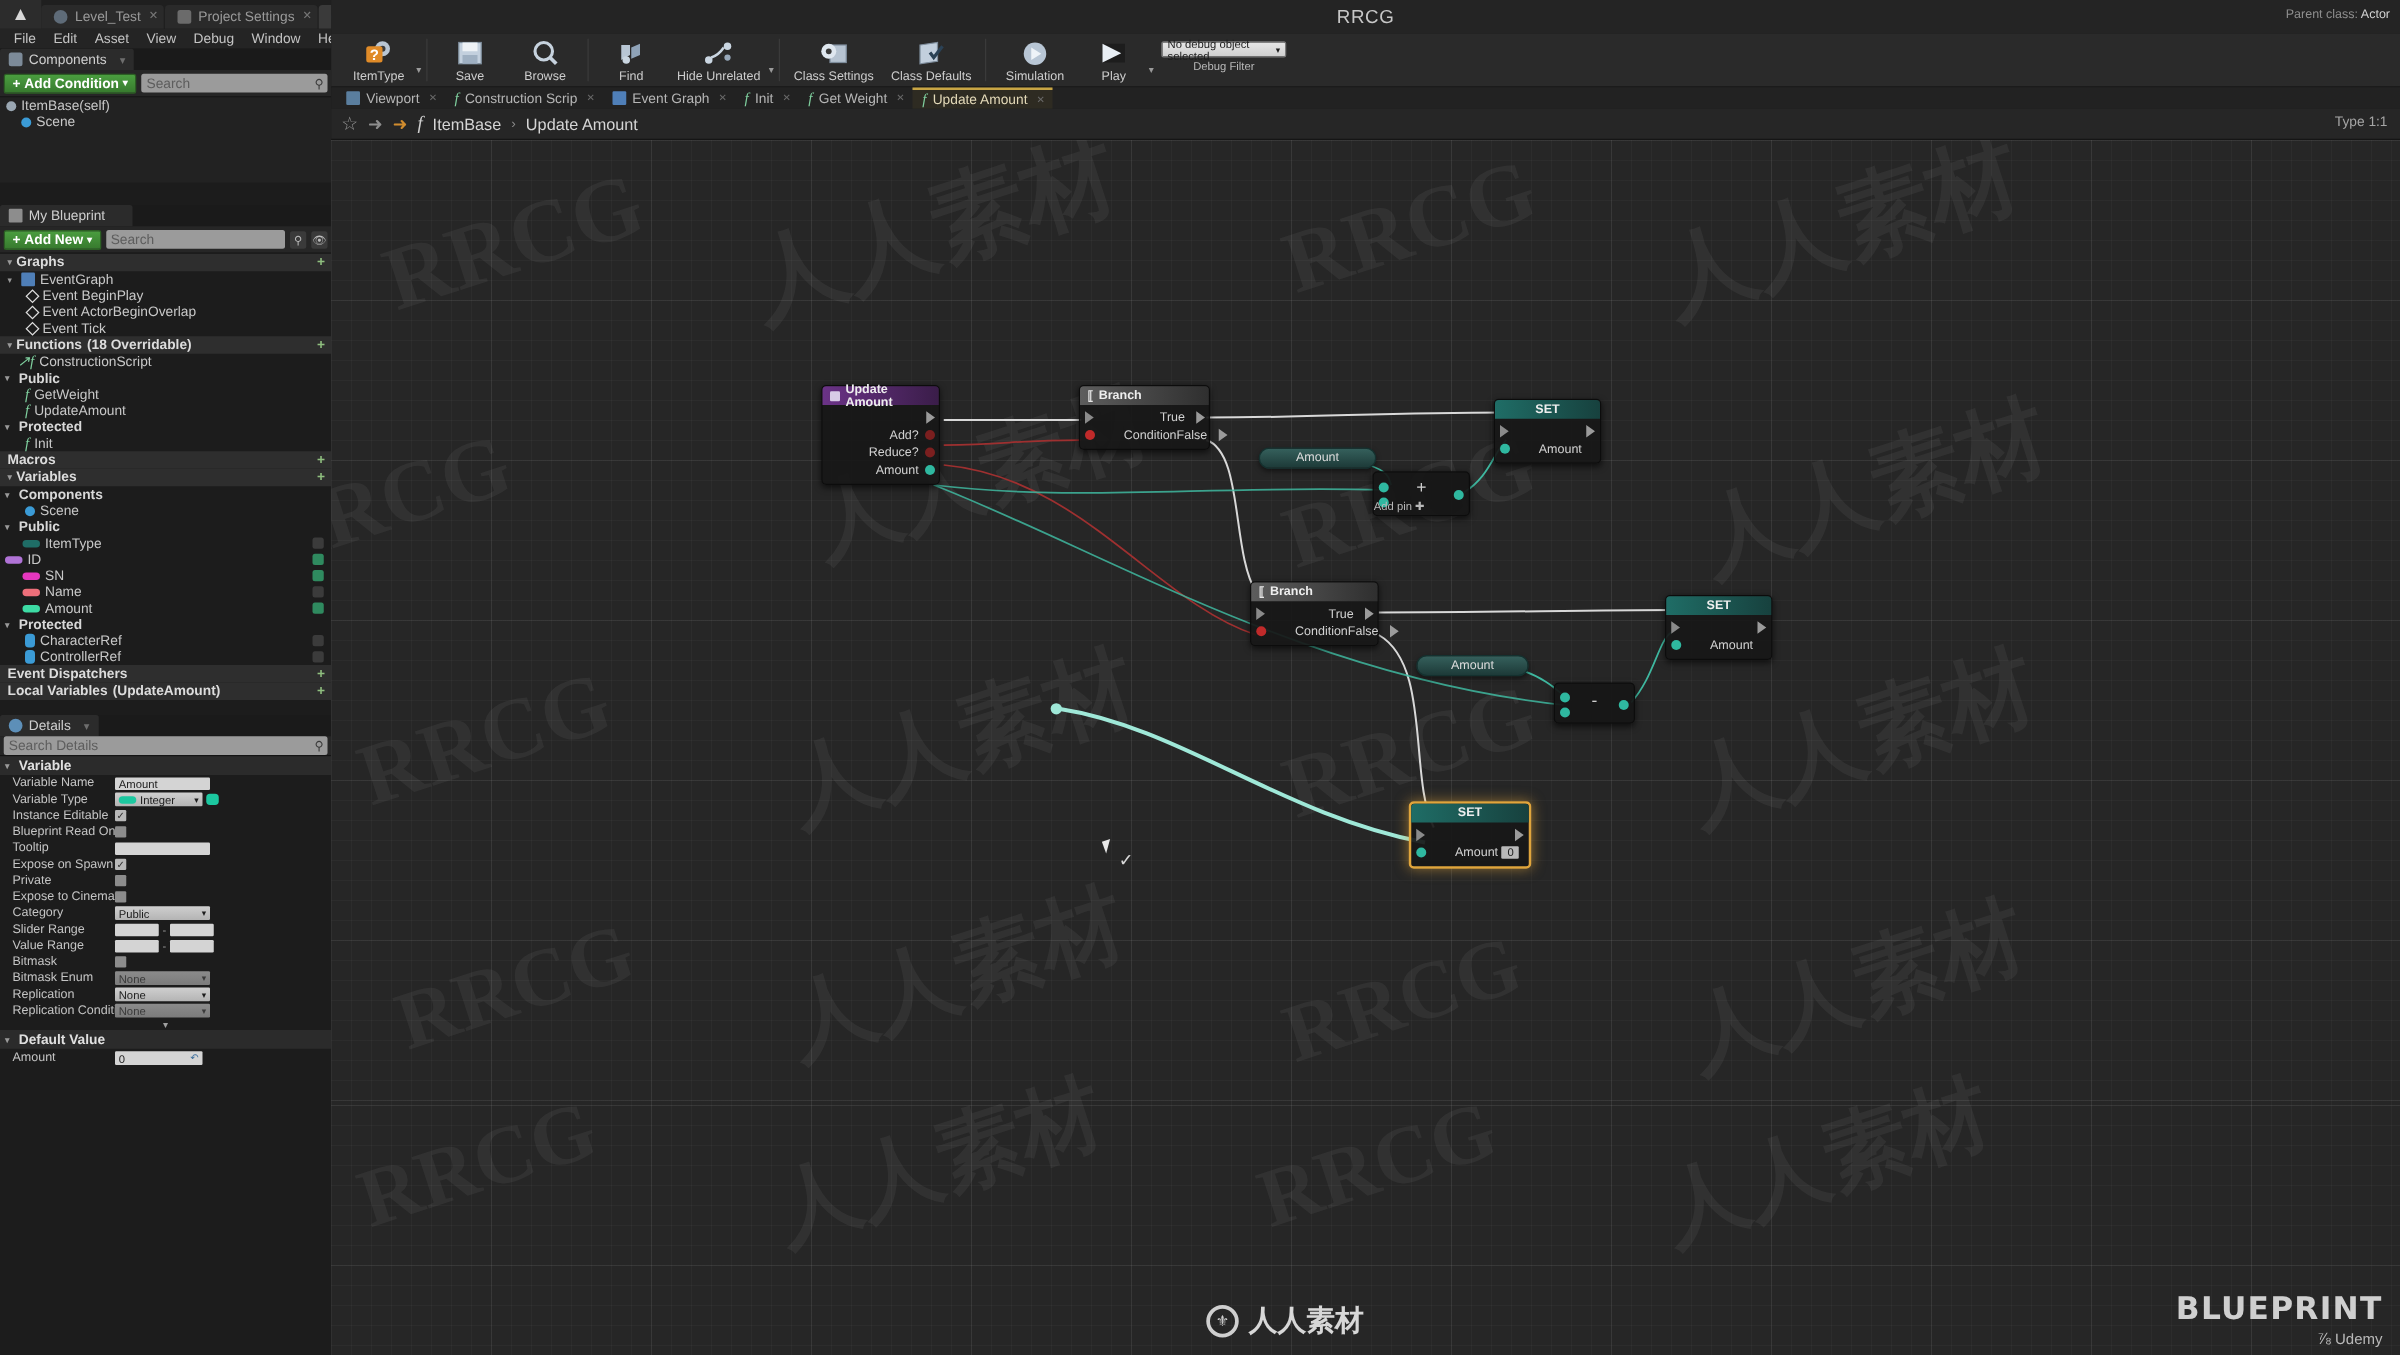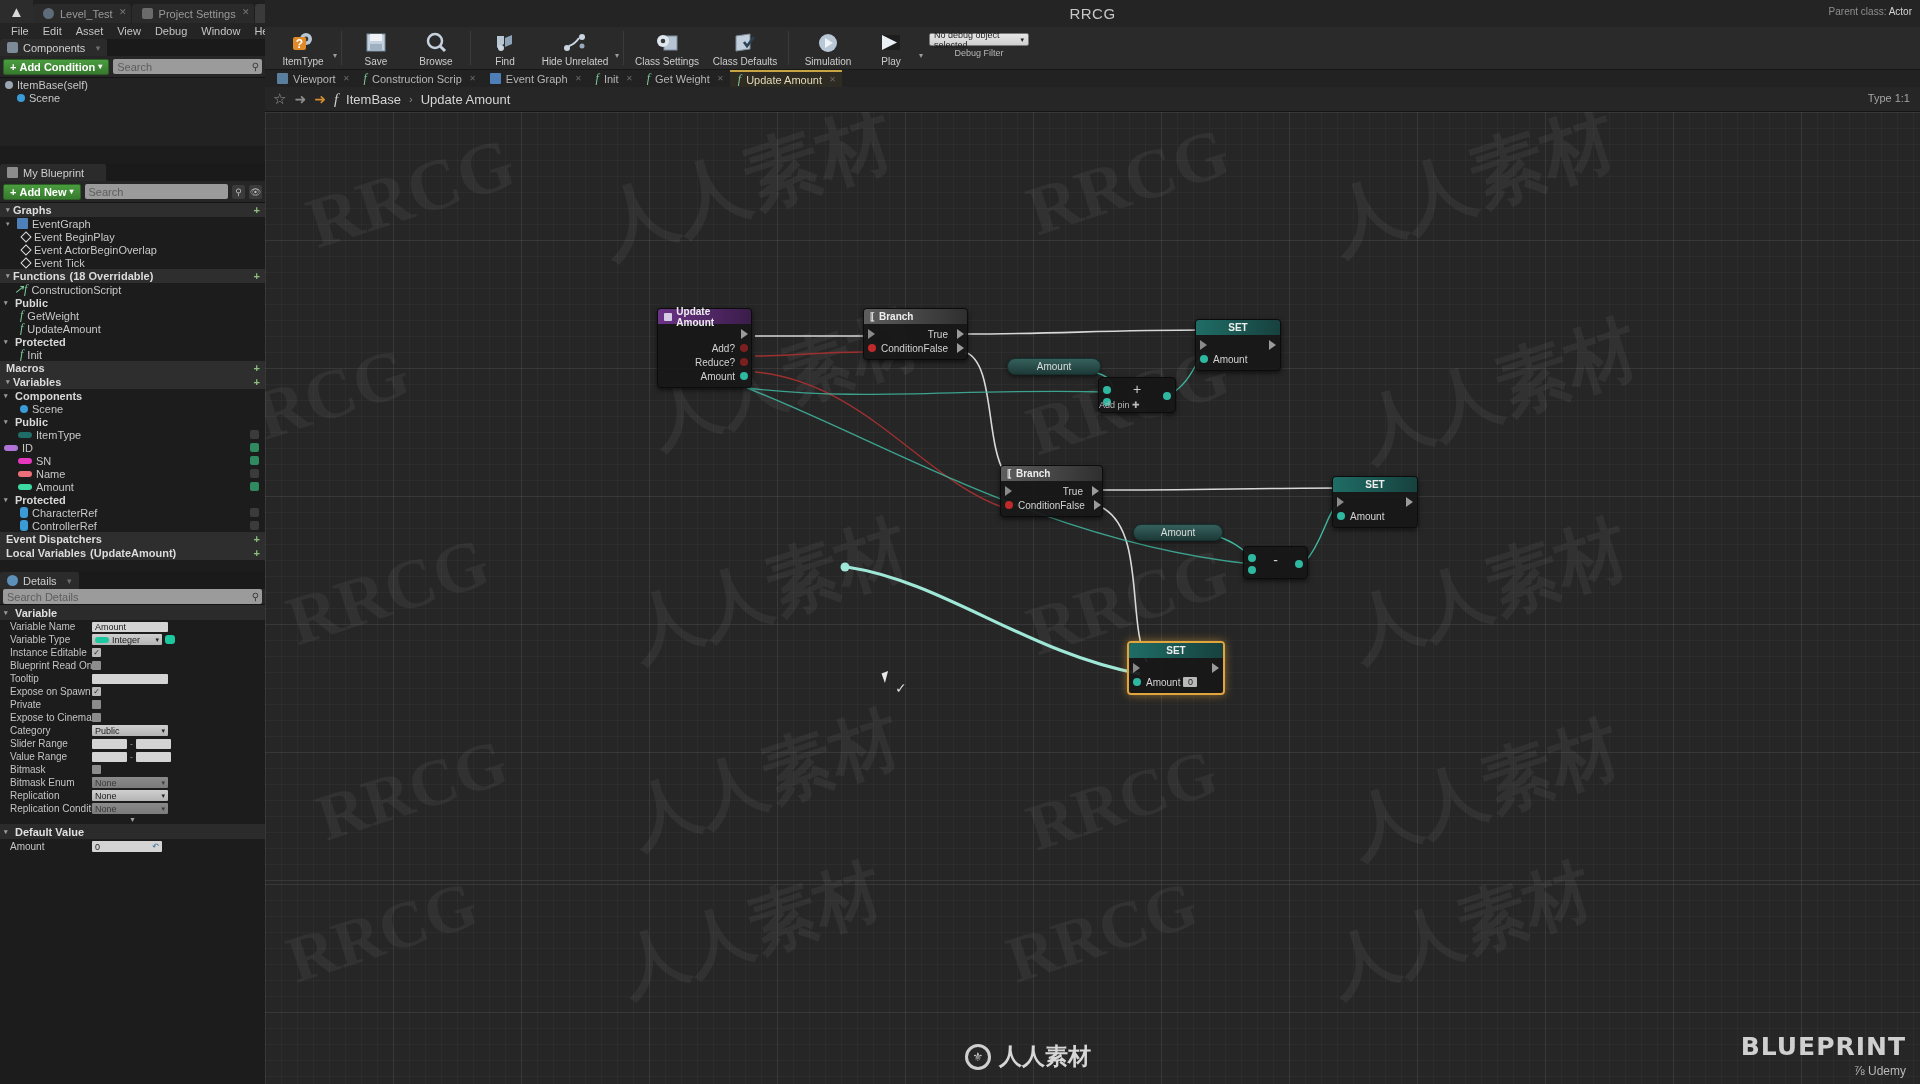--- a/index.html
+++ b/index.html
@@ -203,21 +203,21 @@
   .hdr-purple { background: linear-gradient(to right, #6b3387, #3a1d49); }
   .hdr-gray  { background: linear-gradient(to right, #5d5d5d, #2f2f2f); }
   .hdr-teal  { background: linear-gradient(to right, #1f6d66, #17413e); }
   .node-body { padding: 3px 0 4px 0; }
   .pinrow { height: 14px; display:flex; align-items:center; font-size: 10px; color: #d2d2d2; }
   .pin-exec { width: 0; height: 0; border-left: 7px solid #9b9b9b;
      border-top: 5px solid transparent; border-bottom: 5px solid transparent; }
   .pin-exec.hollow { border-left-color:#8a8a8a; }
   .pin-circ { width: 8px; height: 8px; border-radius: 50%; flex:none; }
   .label-r { margin-left: auto; padding-right: 5px; }
-  .label-l { padding-left: 5px; }
+  .label-l { padding-left: 23px; }
 
   .varnode {
     position:absolute; height: 17px; border-radius: 9px;
     background: linear-gradient(#35605c, #1d3a38);
     border: 1px solid #14312f;
     display:flex; align-items:center; justify-content:center;
     font-size: 10px; color: #dcdcdc; box-shadow: 0 2px 4px rgba(0,0,0,.5);
   }
   .opnode { position:absolute; border-radius: 4px; background: rgba(22,22,22,.94);
      border: 1px solid #0c0c0c; box-shadow: 0 2px 5px rgba(0,0,0,.6); }

